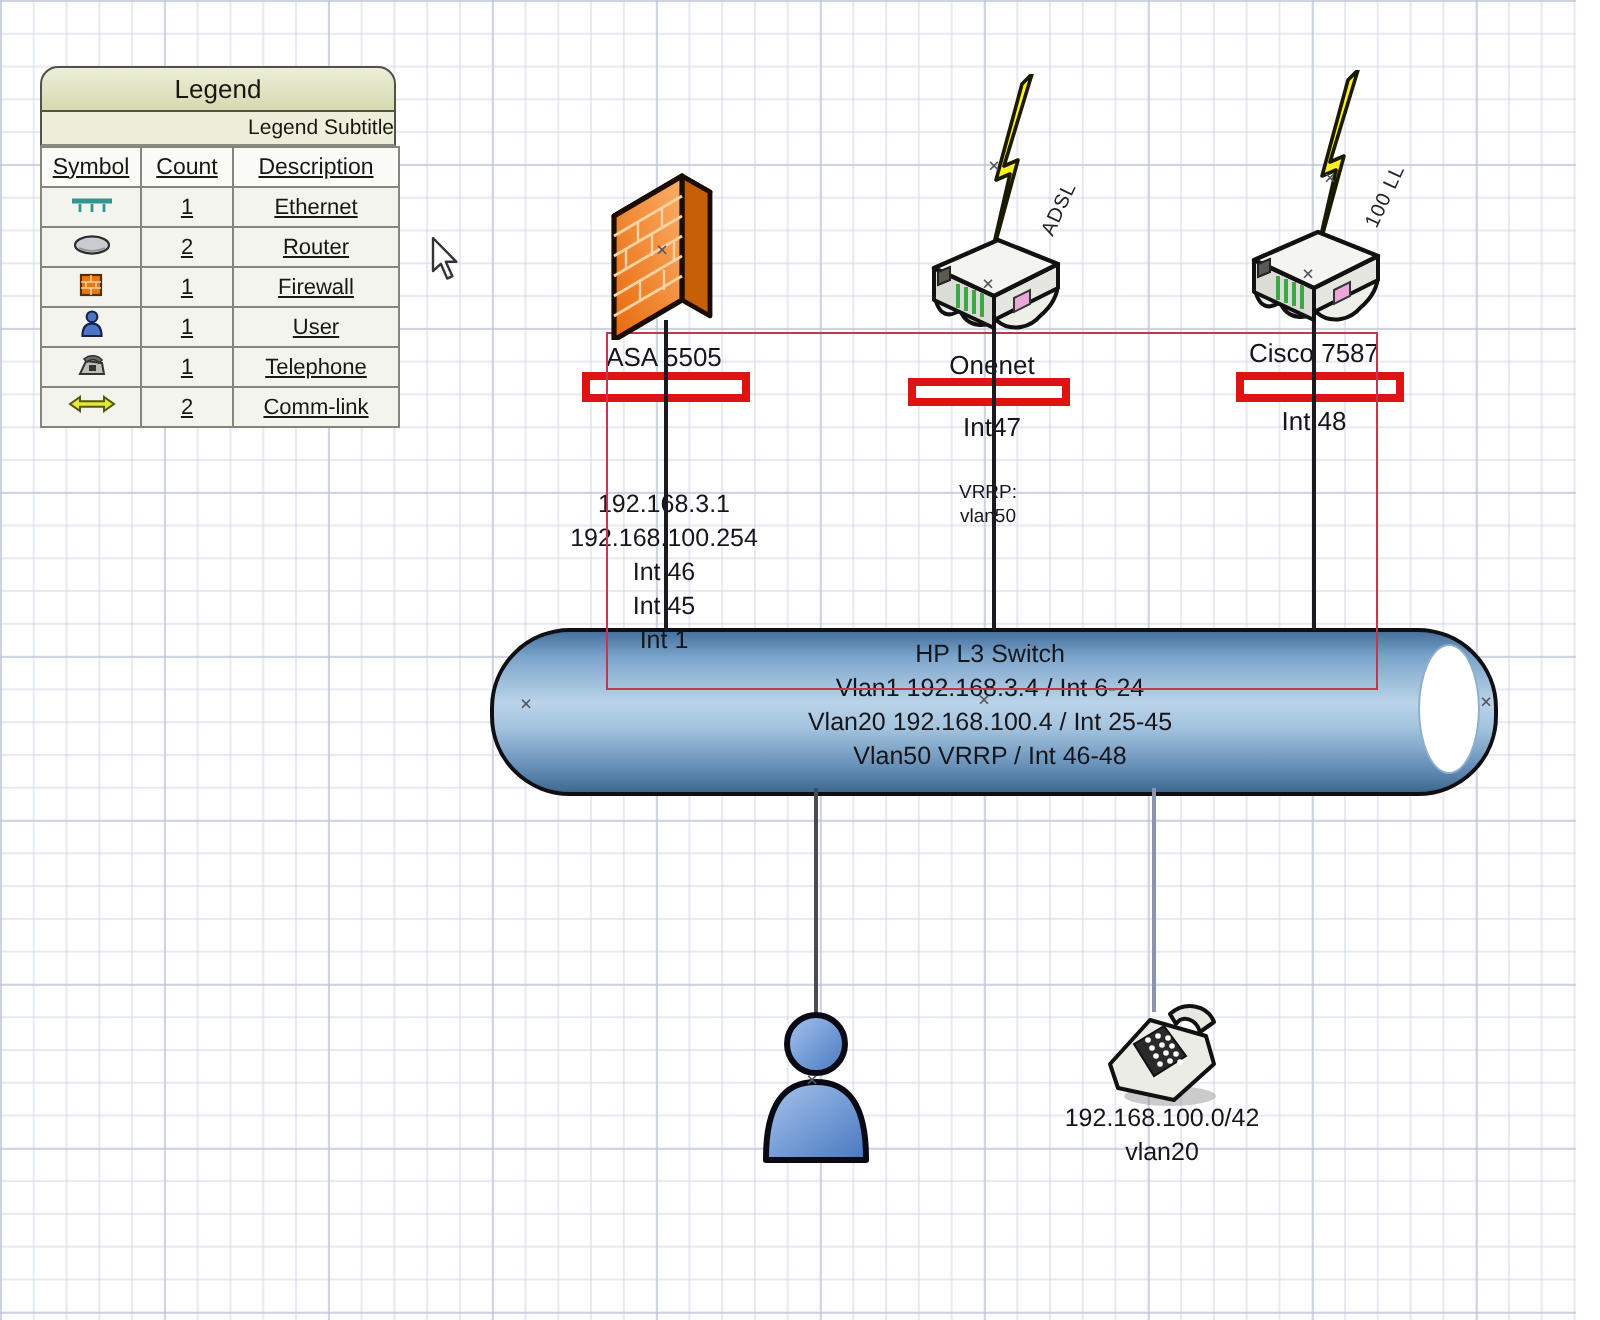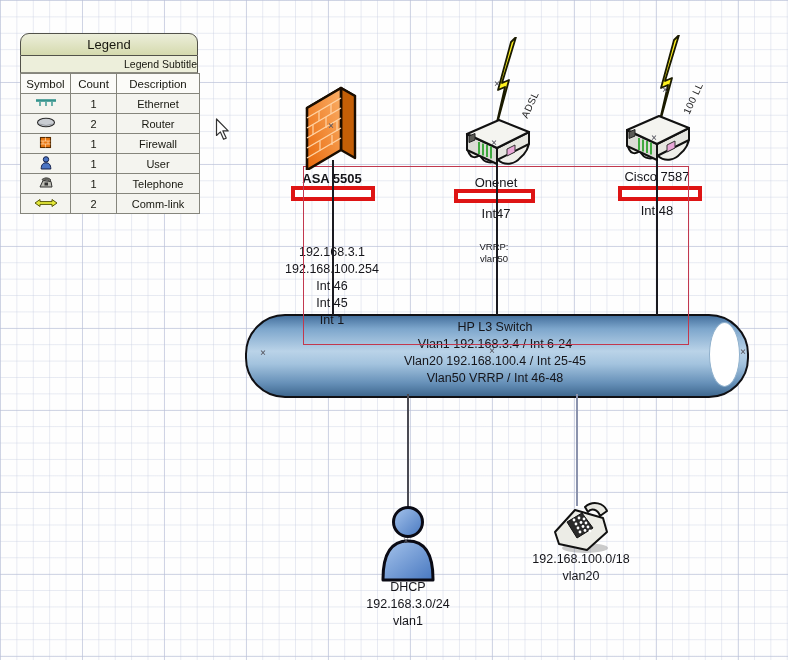--- a/index.html
+++ b/index.html
@@ -31,21 +31,21 @@
   #legend{position:absolute;left:20px;top:33px;width:178px;z-index:2;color:#17170f;}
   .lg-head{height:21px;line-height:21px;text-align:center;font-size:13px;
     background:linear-gradient(#ECEEDA,#D5DAAE);border:1px solid #52524a;
     border-radius:9px 9px 0 0;}
   .lg-sub{height:16px;line-height:16px;text-align:right;font-size:10.5px;
     background:#EDEFDB;border-left:1px solid #52524a;border-right:1px solid #52524a;
     border-bottom:1px solid #8b8b80;}
   #lg-table{border-collapse:collapse;width:178px;background:#F4F4EF;
     border:1px solid #52524a;table-layout:fixed;}
   #lg-table th,#lg-table td{border:1px solid #85857c;padding:0;text-align:center;
-    overflow:hidden;}
+    overflow:hidden;text-decoration:underline;}
   #lg-table th{height:19px;font-weight:normal;font-size:11.5px;background:#FBFBF8;}
   #lg-table td{height:19px;font-size:11px;}
   .col-sym{width:49px;} .col-cnt{width:45px;} .col-desc{width:82px;}
   
   #cylinder{position:absolute;left:245px;top:314px;width:500px;height:80px;z-index:1;
     border:2.2px solid #101014;border-radius:40px;
     background:linear-gradient(180deg,#46719E 0%,#7DA6CC 16%,#BAD3E8 44%,#A3C3DE 60%,#6690B8 84%,#3F688F 100%);}
   #cyl-end{position:absolute;left:709px;top:322px;width:29px;height:63px;z-index:1;
     border-radius:50%;background:#fff;border:1px solid #8FB0CC;}
   #cyl-text{position:absolute;left:245px;top:319px;width:500px;text-align:center;
@@ -144,21 +144,21 @@
         <stop offset="0" stop-color="#E8690C"></stop>
           <stop offset="1" stop-color="#FBAF67"></stop>
       </linearGradient>
     </defs>
     <polygon points="8,24 42,4 56,12 22,32" fill="#FCC68E" stroke="#1a0d00" stroke-width="2.4" stroke-linejoin="round"></polygon>
     <polygon points="42,4 56,12 56,74 42,66" fill="#C45F06" stroke="#1a0d00" stroke-width="2.4" stroke-linejoin="round"></polygon>
     <polygon points="8,24 42,4 42,66 8,86" fill="url(#fwg)" stroke="#1a0d00" stroke-width="2.6" stroke-linejoin="round"></polygon>
     <path d="M8,34 L42,14 M8,44 L42,24 M8,54 L42,34 M8,64 L42,44 M8,74 L42,54" stroke="#FFD3A4" stroke-width="1.4" fill="none"></path>
     <path d="M20,27 V37 M32,20 V30 M14,41 V51 M27,33 V44 M38,37 V47 M21,57 V67 M33,51 V61" stroke="#FFD3A4" stroke-width="1.2" fill="none"></path>
   </svg>
-  <div class="lbl" style="left:332px;top:171px;font-weight:bold;">ASA 5505</div>
+  <div class="lbl" style="left:332px;top:171px;">ASA 5505</div>
   <div class="hl" style="left:291px;top:186px;width:76px;height:7px;"></div>
   <div class="txtblock" style="left:332px;top:204px;margin-top:40px;">
     <div>192.168.3.1</div>
     <div>192.168.100.254</div>
     <div>Int 46</div>
     <div>Int 45</div>
     <div>Int 1</div>
   </div>
 
   <svg class="bolt" style="left:480px;top:37px;" width="42" height="116" viewBox="0 0 42 116">
@@ -211,25 +211,20 @@
   <svg class="icon" style="left:379px;top:505px;" width="58" height="78" viewBox="0 0 58 78">
     <defs>
       <linearGradient id="ug1" x1="0" y1="0" x2="1" y2="1">
         <stop offset="0" stop-color="#A6C4EC"></stop>
           <stop offset="1" stop-color="#4878C0"></stop>
       </linearGradient>
     </defs>
     <path d="M4,74 C4,47 13,36 29,36 C45,36 54,47 54,74 L54,75 L4,75 Z" fill="url(#ug1)" stroke="#0a0a14" stroke-width="3" stroke-linejoin="round"></path>
     <circle cx="29" cy="17" r="14.5" fill="url(#ug1)" stroke="#0a0a14" stroke-width="3"></circle>
   </svg>
-  <div class="txtblock" style="left:408px;top:579px;">
-    <div>DHCP</div>
-    <div>192.168.3.0/24</div>
-    <div>vlan1</div>
-  </div>
 
   <svg class="icon" style="left:549px;top:498px;" width="62" height="56" viewBox="0 0 62 56">
     <ellipse cx="36" cy="50" rx="23" ry="5" fill="rgba(110,110,110,.35)"></ellipse>
     <polygon points="6,34 26,12 54,20 58,34 38,52 10,46" fill="#ECECE6" stroke="#111" stroke-width="2" stroke-linejoin="round"></polygon>
     <polygon points="18,24 33,15 44,30 28,40" fill="#2a2a2a" stroke="#111" stroke-width="1"></polygon>
     <g fill="#fff">
       <circle cx="25" cy="22" r="1.4"></circle>
         <circle cx="30" cy="20" r="1.4"></circle>
         <circle cx="35" cy="21" r="1.4"></circle>
       <circle cx="27" cy="26" r="1.4"></circle>
@@ -238,21 +233,21 @@
       <circle cx="29" cy="30" r="1.4"></circle>
         <circle cx="34" cy="28.5" r="1.4"></circle>
         <circle cx="39" cy="29" r="1.4"></circle>
       <circle cx="31" cy="34" r="1.4"></circle>
         <circle cx="36" cy="32.5" r="1.4"></circle>
         <circle cx="41" cy="33" r="1.4"></circle>
     </g>
     <path d="M36,9 C44,2 55,5 58,13 L51,18 C49,11 42,9.5 39,14 Z" fill="#E8E8E2" stroke="#111" stroke-width="2" stroke-linejoin="round"></path>
   </svg>
   <div class="txtblock" style="left:581px;top:551px;">
-    <div>192.168.100.0/18</div>
+    <div>192.168.100.0/42</div>
     <div>vlan20</div>
   </div>
 
   <span class="handle" style="left:328px;top:121px;">×</span>
   <span class="handle" style="left:494px;top:79px;">×</span>
   <span class="handle" style="left:491px;top:138px;">×</span>
   <span class="handle" style="left:662px;top:85px;">×</span>
   <span class="handle" style="left:651px;top:133px;">×</span>
   <span class="handle" style="left:260px;top:348px;">×</span>
   <span class="handle" style="left:489px;top:346px;">×</span>

